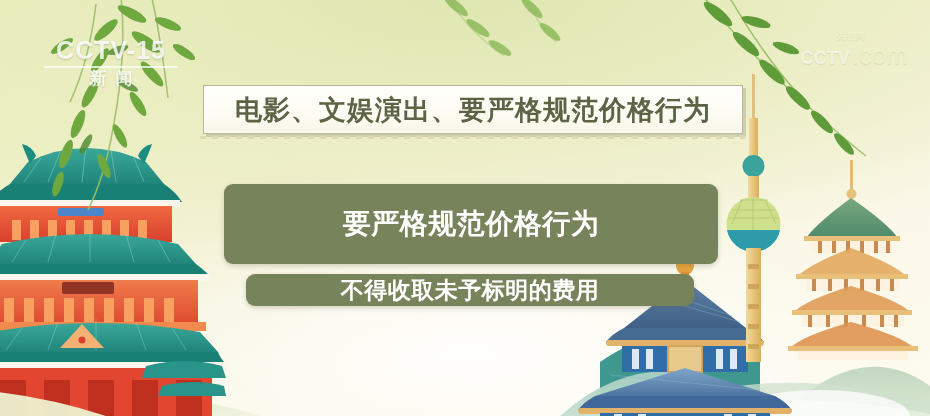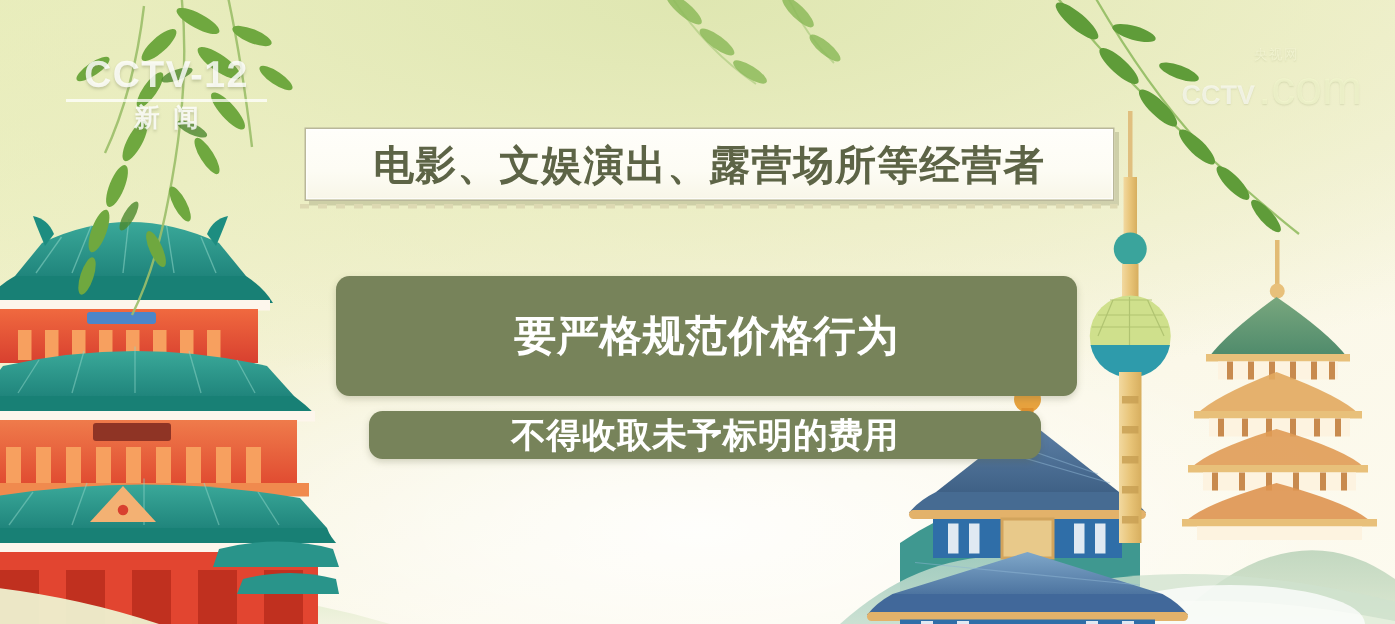--- a/index.html
+++ b/index.html
@@ -32,21 +32,21 @@
     font-family:"Liberation Sans",sans-serif;}
   .cctv-logo .rule{height:2px;background:rgba(255,255,255,.75);margin:3px 8px 2px;}
   .cctv-logo .sub{font-size:17px;letter-spacing:9px;font-weight:700;line-height:1.1;
     text-indent:9px;}
 
   
   .watermark{position:absolute;right:22px;top:40px;color:rgba(255,255,255,.62);
     text-shadow:0 1px 1px rgba(150,160,110,.25);user-select:none;
     display:flex;align-items:baseline;gap:2px;}
   .watermark .wm-main{font-size:18px;font-weight:700;letter-spacing:0px;}
-  .watermark .wm-dom{font-size:32px;font-weight:400;color:rgba(245,250,210,.62);}
+  .watermark .wm-dom{font-size:26px;font-weight:400;color:rgba(245,250,210,.62);}
   .watermark .wm-cn{position:absolute;right:42px;top:-10px;font-size:9px;letter-spacing:1px;
     color:rgba(250,252,220,.6);}
 
   
   .pavilion{position:absolute;left:-14px;top:128px;width:240px;height:288px;}
 
   
   .pearl{position:absolute;right:130px;top:72px;width:90px;height:290px;}
   .pagoda{position:absolute;right:12px;top:160px;width:130px;height:200px;}
 
@@ -401,33 +401,33 @@
       <ellipse cx="112" cy="80" rx="17" ry="5.2" transform="rotate(44 112 80)"></ellipse>
       <ellipse cx="138" cy="106" rx="16" ry="5" transform="rotate(44 138 106)"></ellipse>
       <ellipse cx="162" cy="130" rx="15" ry="4.8" transform="rotate(46 162 130)"></ellipse>
       <ellipse cx="184" cy="152" rx="14" ry="4.4" transform="rotate(48 184 152)"></ellipse>
       <ellipse cx="96" cy="30" rx="15" ry="4.6" transform="rotate(16 96 30)"></ellipse>
       <ellipse cx="126" cy="56" rx="14" ry="4.4" transform="rotate(20 126 56)"></ellipse>
     </g>
   </svg>
 
   <div class="cctv-logo">
-    <div class="mark">CCTV-12</div>
+    <div class="mark">CCTV-15</div>
     <div class="rule"></div>
     <div class="sub">新闻</div>
   </div>
 
   <div class="watermark">
     <span class="wm-cn">央视网</span>
     <span class="wm-main">CCTV</span>
     <span class="wm-dom">.com</span>
   </div>
 
   <div class="title-banner">
-    <div class="t-text">电影、文娱演出、露营场所等经营者</div>
+    <div class="t-text">电影、文娱演出、要严格规范价格行为</div>
   </div>
   <div class="dashline"></div>
 
   <div class="gbox gbox-1">
     <div class="gline">要严格规范价格行为</div>
   </div>
 
   <div class="gbox gbox-2">
     <div class="gline">不得收取未予标明的费用</div>
   </div>

